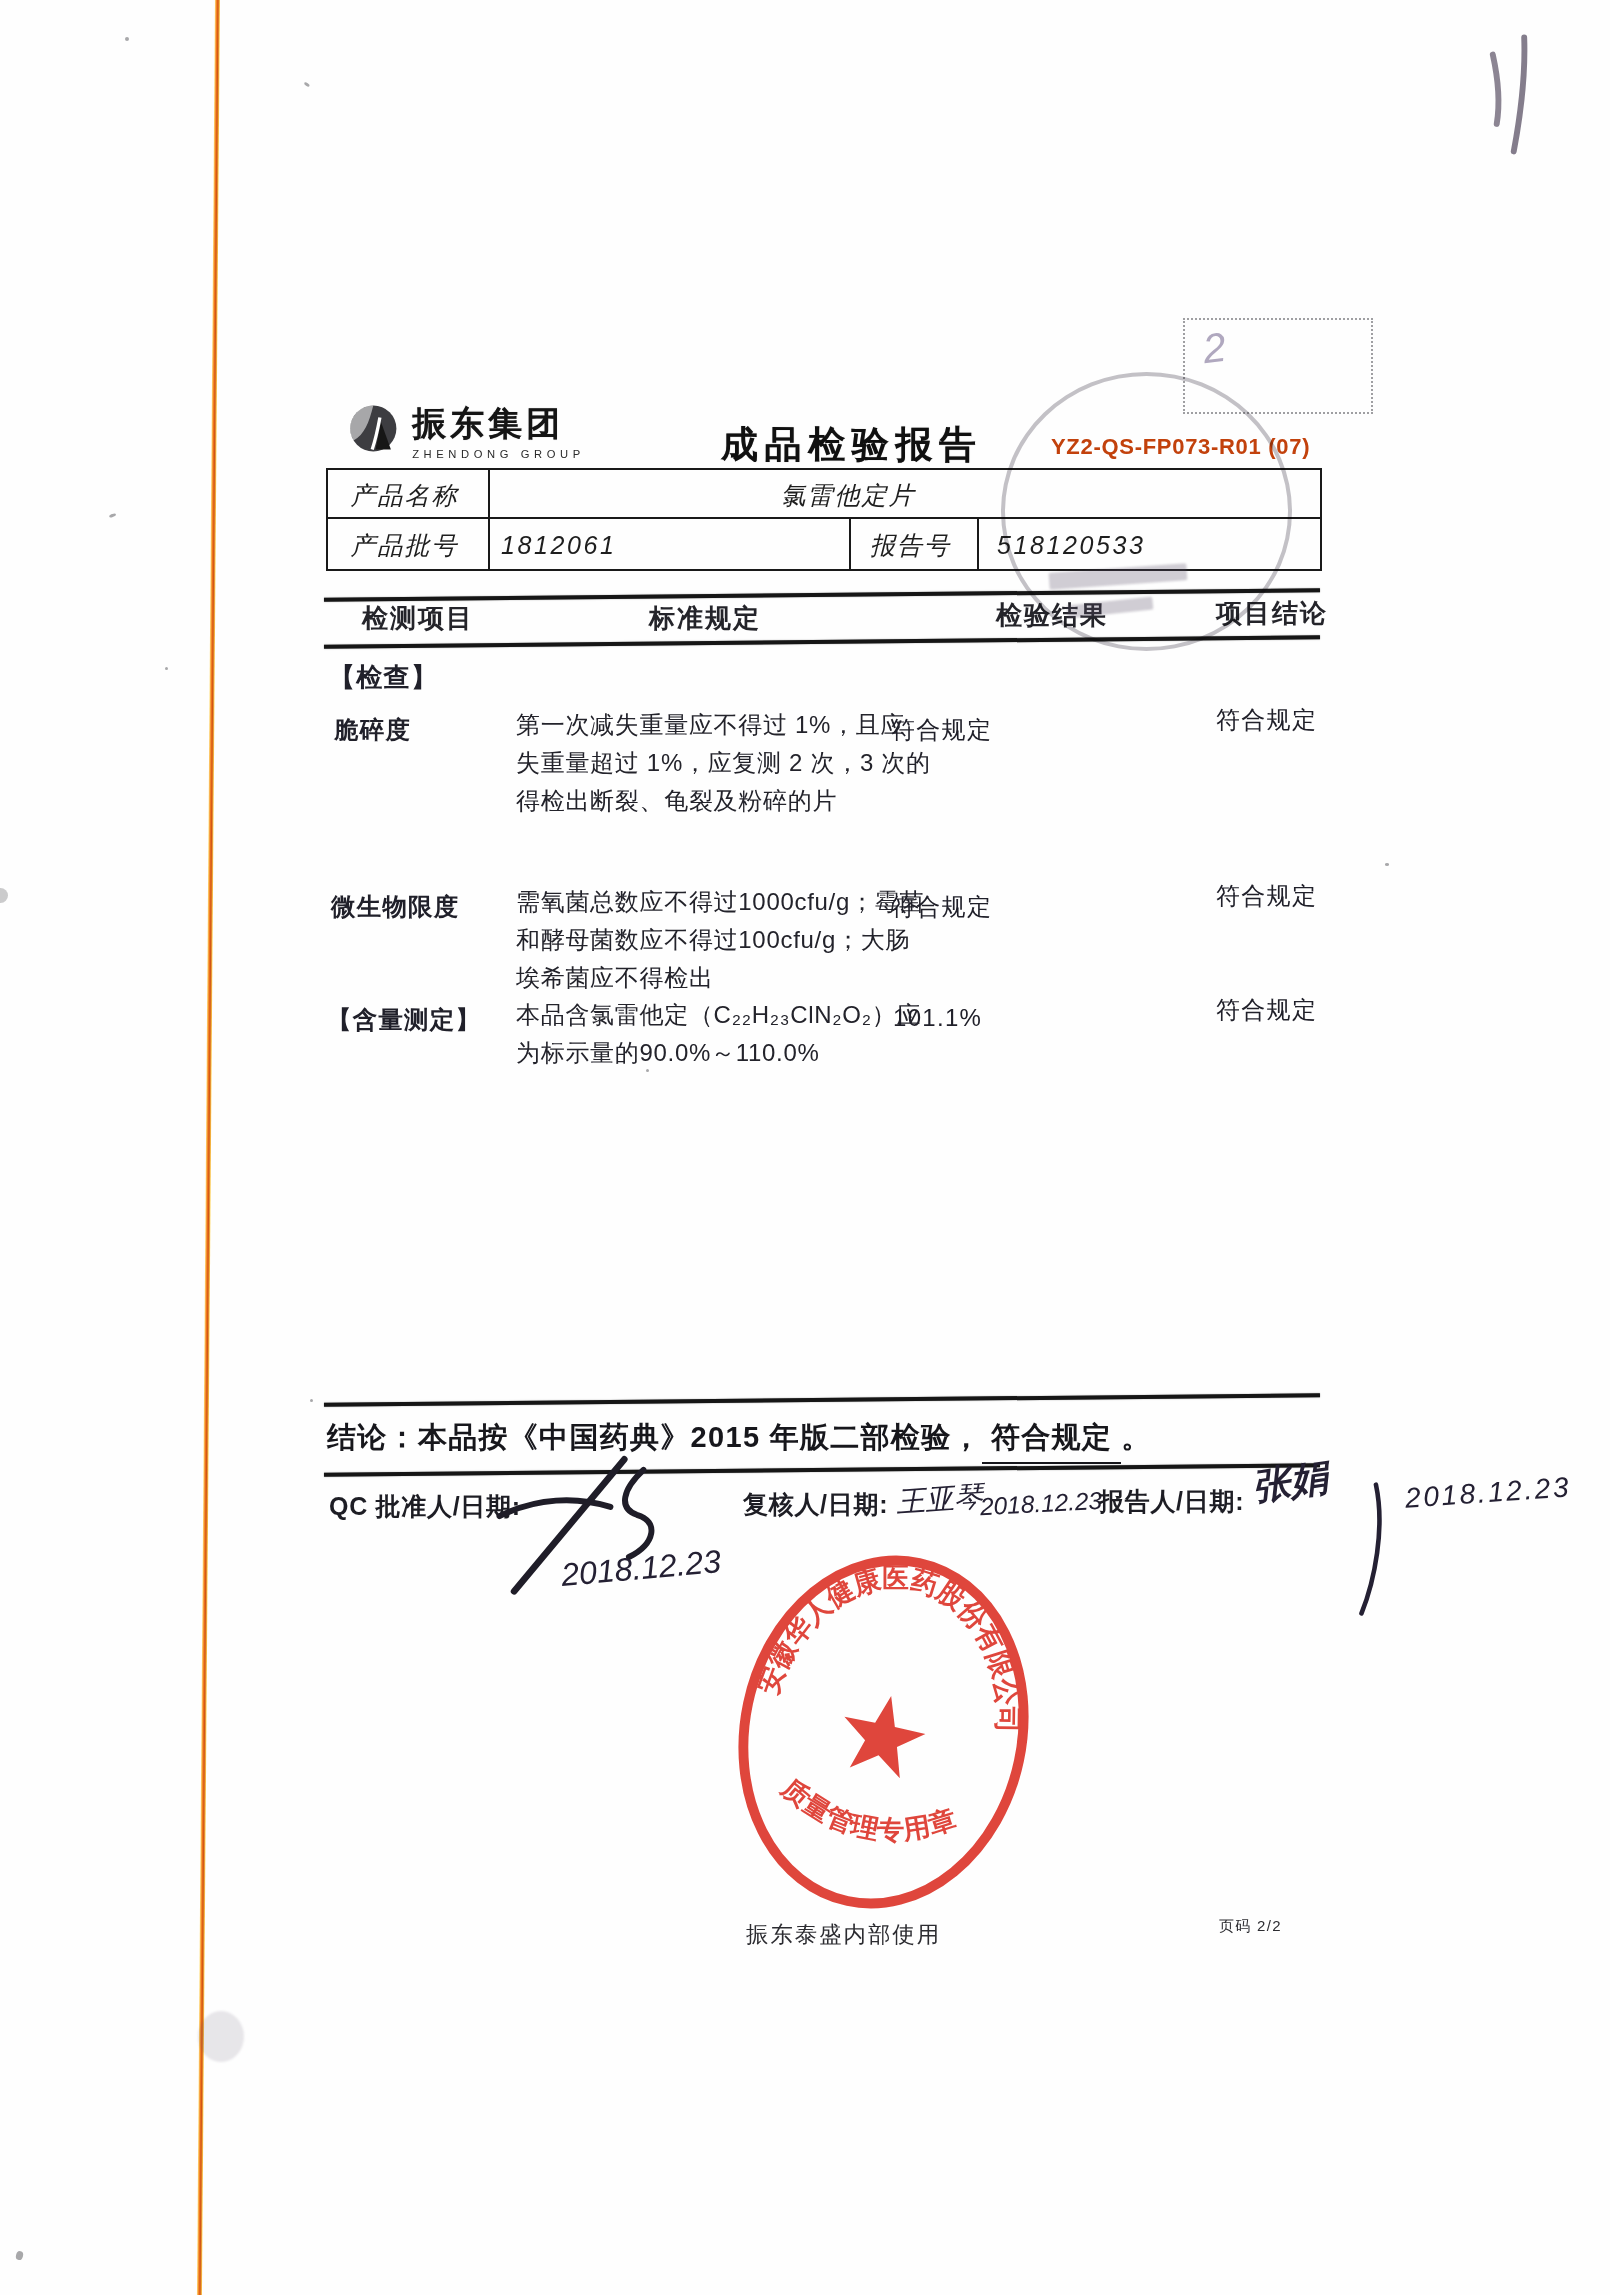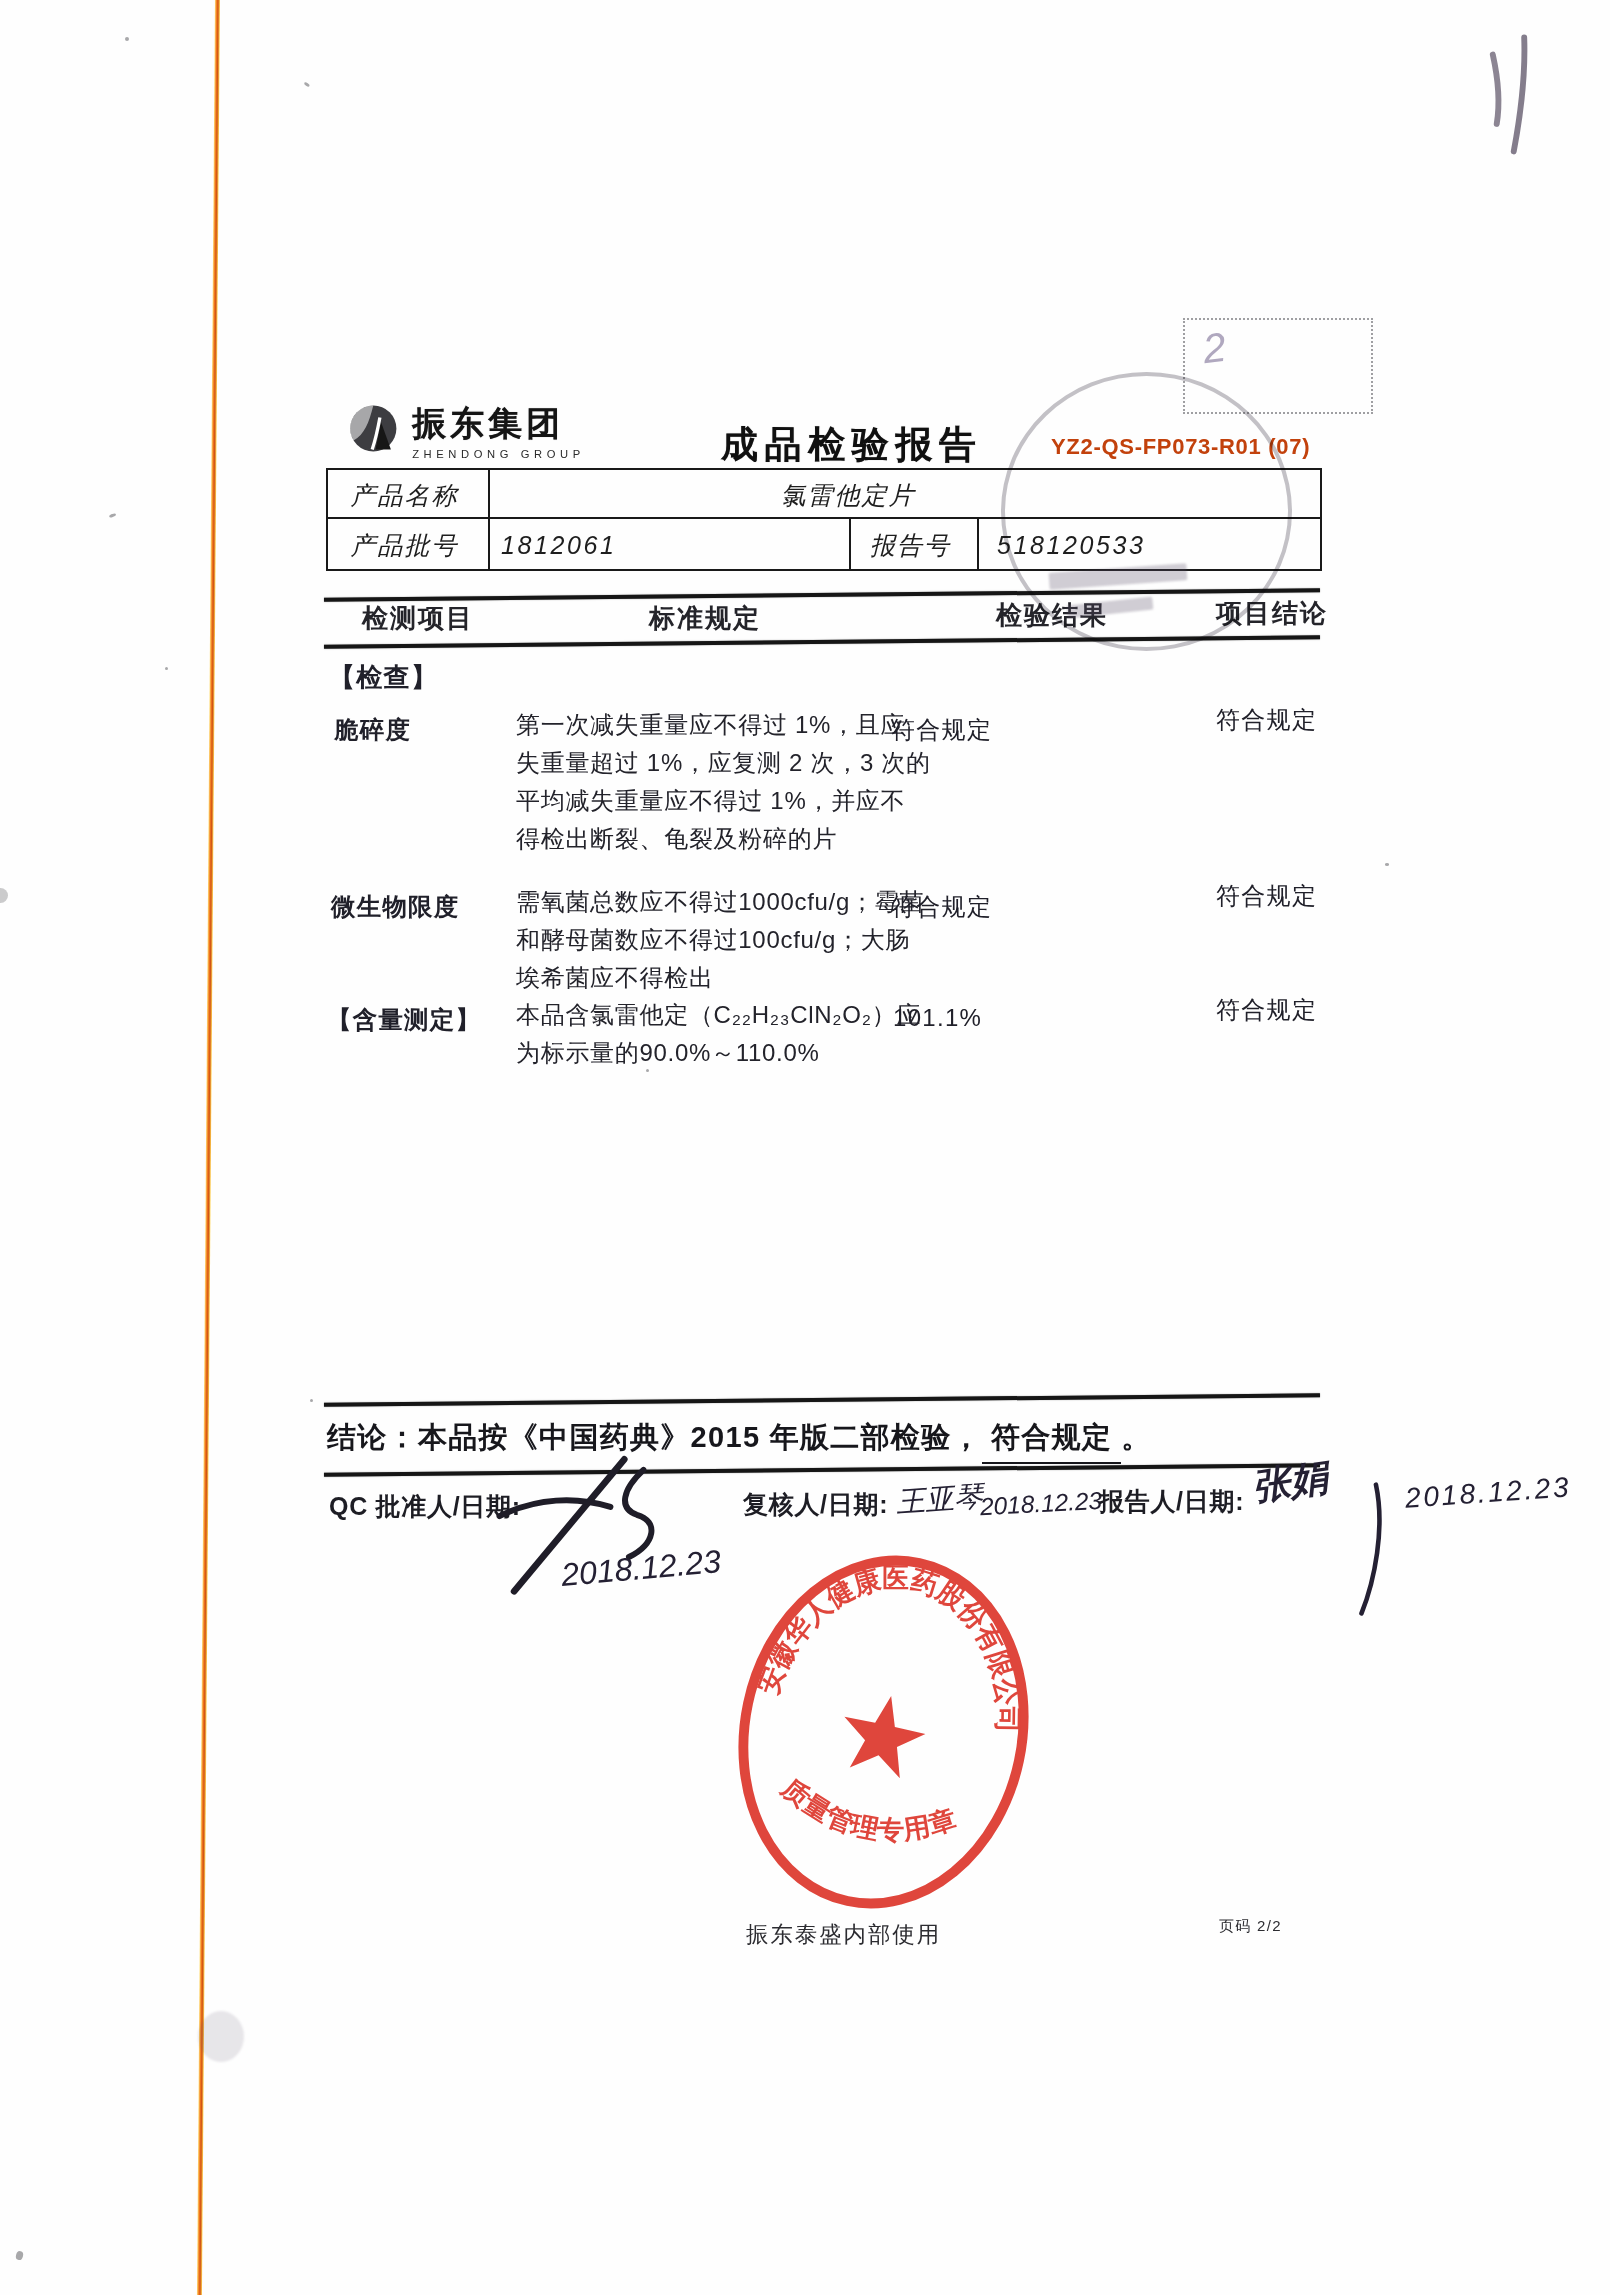--- a/index.html
+++ b/index.html
@@ -107,21 +107,20 @@
   <span class="abs colhead" style="left:649px;top:601px;">标准规定</span>
   <span class="abs colhead" style="left:996px;top:598px;">检验结果</span>
   <span class="abs colhead" style="left:1216px;top:596px;">项目结论</span>
 
   <span class="abs item-name" style="left:329px;top:660px;font-size:26px;">【检查】</span>
 
   <span class="abs item-name" style="left:334px;top:714px;">脆碎度</span>
   <div class="abs std" style="left:516px;top:706px;">
     <div>第一次减失重量应不得过 1%，且应</div>
     <div>失重量超过 1%，应复测 2 次，3 次的</div>
-    <div>平均减失重量应不得过 1%，并应不</div>
     <div>得检出断裂、龟裂及粉碎的片</div>
   </div>
   <span class="abs resval" style="left:891px;top:714px;">符合规定</span>
   <span class="abs conclval" style="left:1216px;top:704px;">符合规定</span>
 
   <span class="abs item-name" style="left:331px;top:891px;">微生物限度</span>
   <div class="abs std" style="left:516px;top:883px;">
     <div>需氧菌总数应不得过1000cfu/g；霉菌</div>
     <div>和酵母菌数应不得过100cfu/g；大肠</div>
     <div>埃希菌应不得检出</div>

